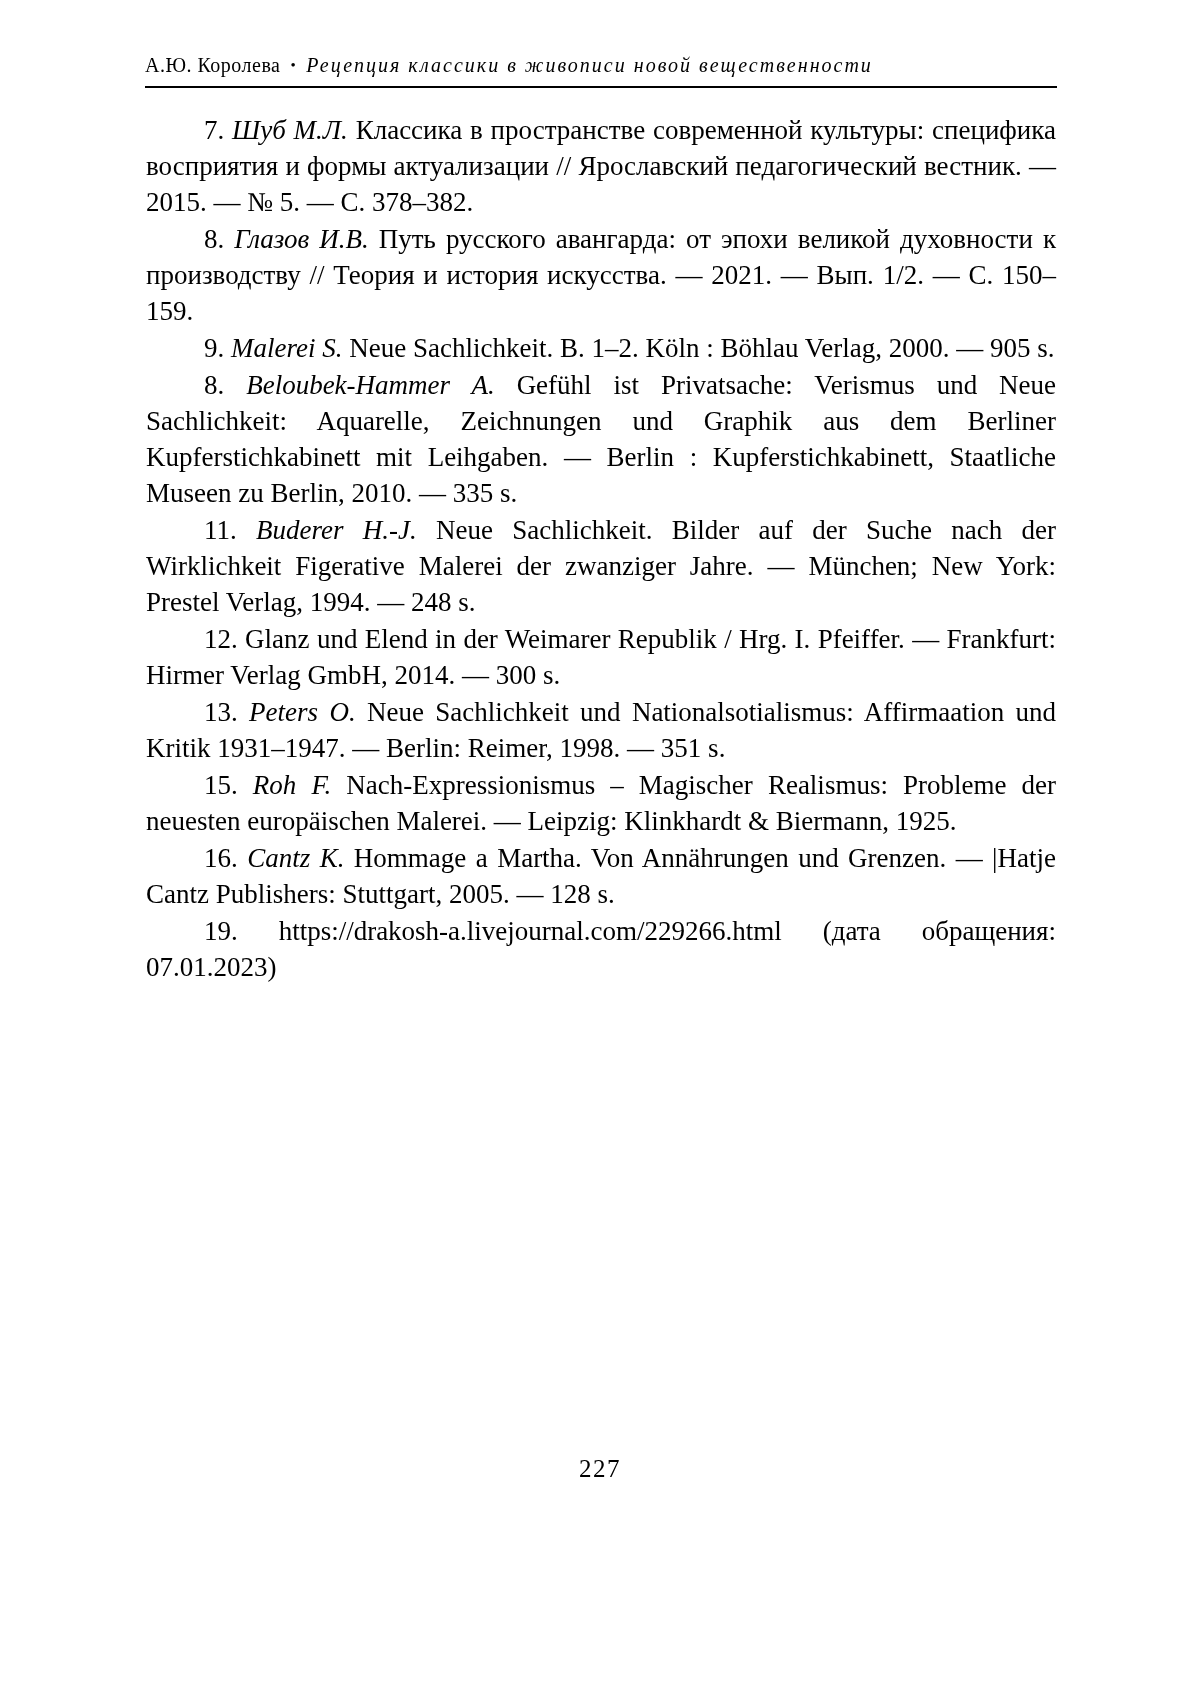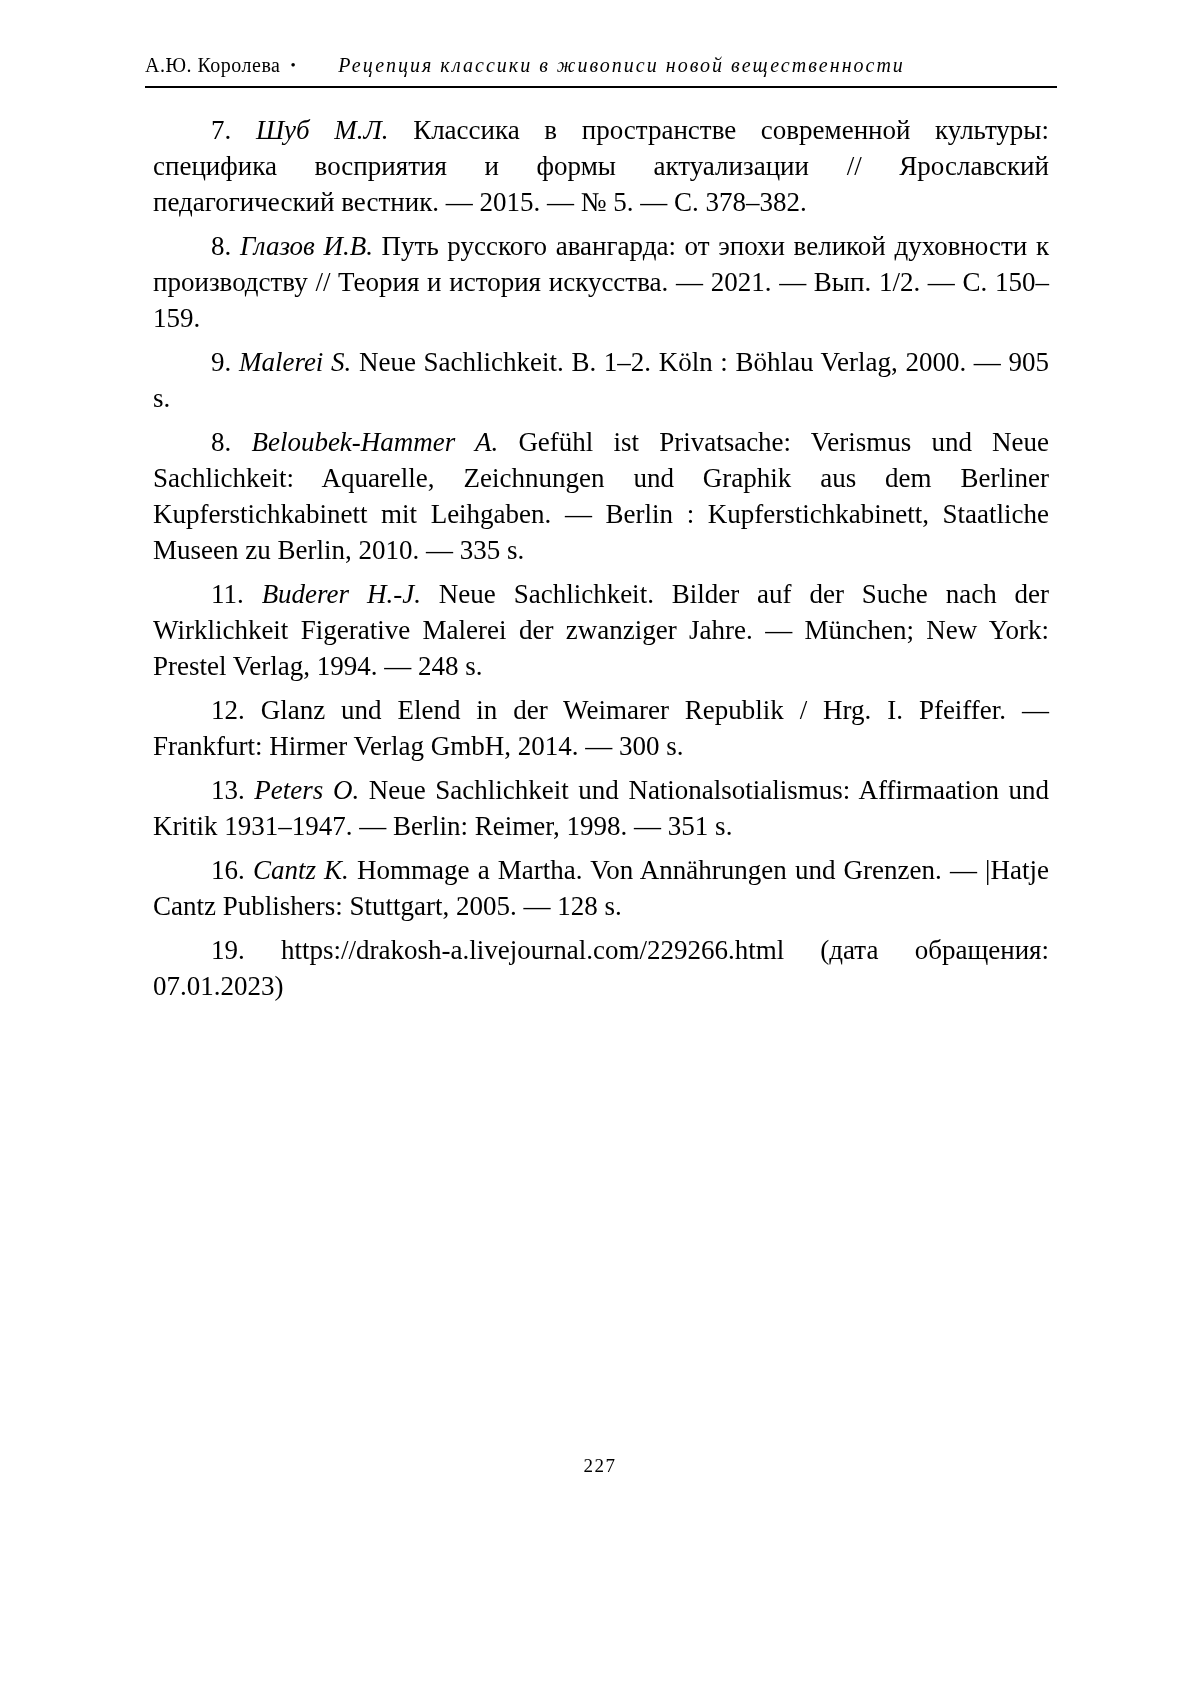--- a/index.html
+++ b/index.html
@@ -26,47 +26,46 @@
   }
   .running-header .sep {
     display: inline-block;
     margin: 0 10px;
     font-size: 15px;
     vertical-align: 2px;
   }
   .running-header .htitle {
     font-style: italic;
     letter-spacing: 2px;
-    margin-left: 32px;
   }
   .header-rule {
     border: none;
     border-top: 2.5px solid #000;
     margin: 0 0 24px 0;
   }
   .refs {
     font-size: 27px;
     line-height: 36px;
   }
   .refs p.entry {
-    margin: 8px;
+    margin: 1px;
     text-align: justify;
     text-indent: 58px;
     hyphens: none;
   }
   .refs .auth {
     font-style: italic;
   }
   .pagenum {
     position: absolute;
     left: 0;
     right: 0;
     top: 1455px;
     text-align: center;
-    font-size: 19px;
+    font-size: 25px;
     letter-spacing: 1.5px;
   }
 </style>
 </head>
 <body>
 
 <div class="page">
 
   <div class="running-header">
     <span class="hauthor">А.Ю. Королева</span><span class="sep">•</span><span class="htitle">Рецепция классики в живописи новой вещественности</span>
@@ -83,20 +82,21 @@
 
   <p class="entry"><span class="num">8. </span><i class="auth">Beloubek-Hammer A. </i><span class="txt">Gefühl ist Privatsache: Verismus und Neue Sachlichkeit: Aquarelle, Zeichnungen und Graphik aus dem Berliner Kupferstichkabinett mit Leihgaben. — Berlin : Kupferstichkabinett, Staatliche Museen zu Berlin, 2010. — 335 s.</span></p>
 
   <p class="entry"><span class="num">11. </span><i class="auth">Buderer H.-J. </i><span class="txt">Neue Sachlichkeit. Bilder auf der Suche nach der Wirklichkeit Figerative Malerei der zwanziger Jahre. — München; New York: Prestel Verlag, 1994. — 248 s.</span></p>
 
   <p class="entry"><span class="num">12. </span><span class="txt">Glanz und Elend in der Weimarer Republik / Hrg. I. Pfeiffer. — Frankfurt: Hirmer Verlag GmbH, 2014. — 300 s.</span></p>
 
   <p class="entry"><span class="num">13. </span><i class="auth">Peters O. </i><span class="txt">Neue Sachlichkeit und Nationalsotialismus: Affirmaation und Kritik 1931–1947. — Berlin: Reimer, 1998. — 351 s.</span></p>
 
 
+  <p class="entry"><span class="num">15. </span><i class="auth">Roh F. </i><span class="txt">Nach-Expressionismus – Magischer Realismus: Probleme der neuesten europäischen Malerei. — Leipzig: Klinkhardt &amp; Biermann, 1925.</span></p>
 
   <p class="entry"><span class="num">16. </span><i class="auth">Cantz K. </i><span class="txt">Hommage a Martha. Von Annährungen und Grenzen. — |Hatje Cantz Publishers: Stuttgart, 2005. — 128 s.</span></p>
 
 
 
   <p class="entry"><span class="num">19. </span><span class="txt">https://drakosh-a.livejournal.com/229266.html (дата обращения: 07.01.2023)</span></p>
 </div>
 
   <div class="pagenum">227</div>
 

